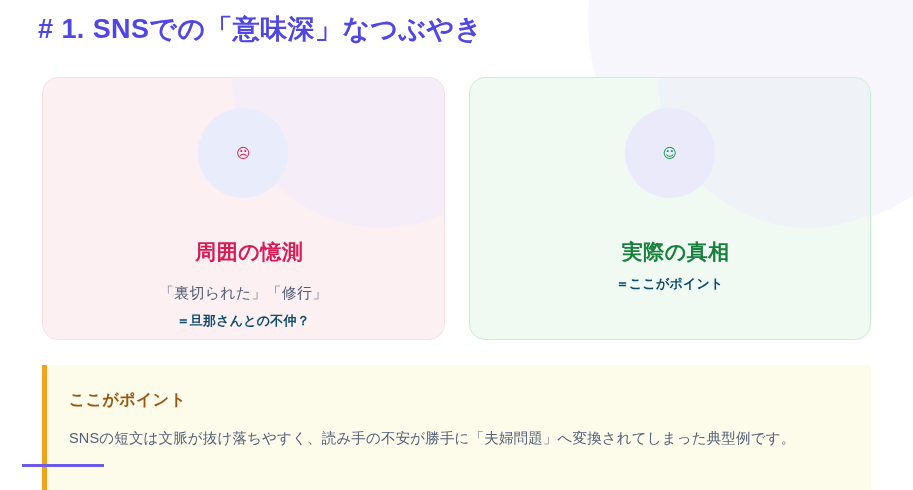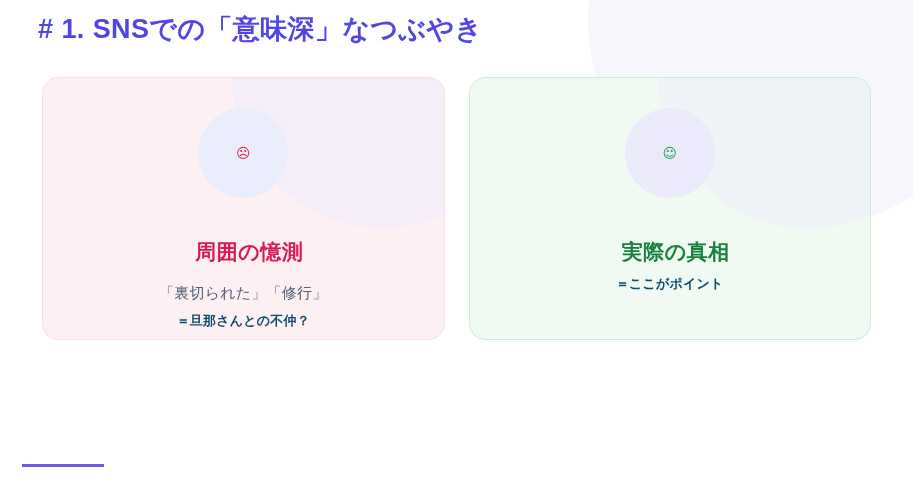--- a/index.html
+++ b/index.html
@@ -210,16 +210,20 @@
     <div class="compare-card truth">
       <div class="card-blob"></div>
       <div class="emoji-bubble">
         <span class="emoji-glyph glad">☺</span>
       </div>
       <div class="card-title">実際の真相</div>
       <div class="card-line-2">＝ここがポイント</div>
     </div>
   </div>
 
+  <div id="callout">
+    <div id="callout-title">ここがポイント</div>
+    <div id="callout-body">SNSの短文は文脈が抜け落ちやすく、読み手の不安が勝手に「夫婦問題」へ変換されてしまった典型例です。</div>
+  </div>
 
   <div id="accent-rule"></div>
 
 </div>
 
 </body></html>

